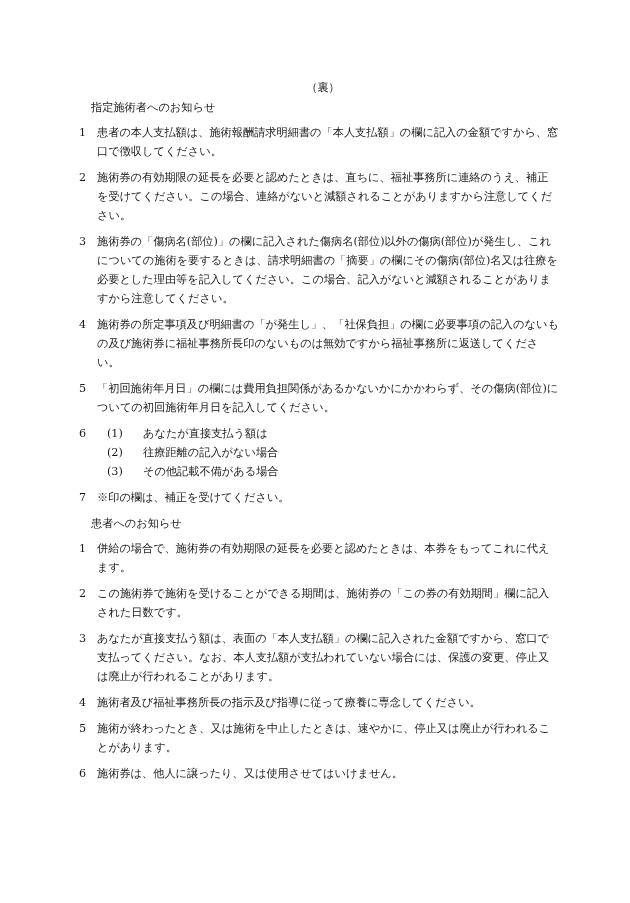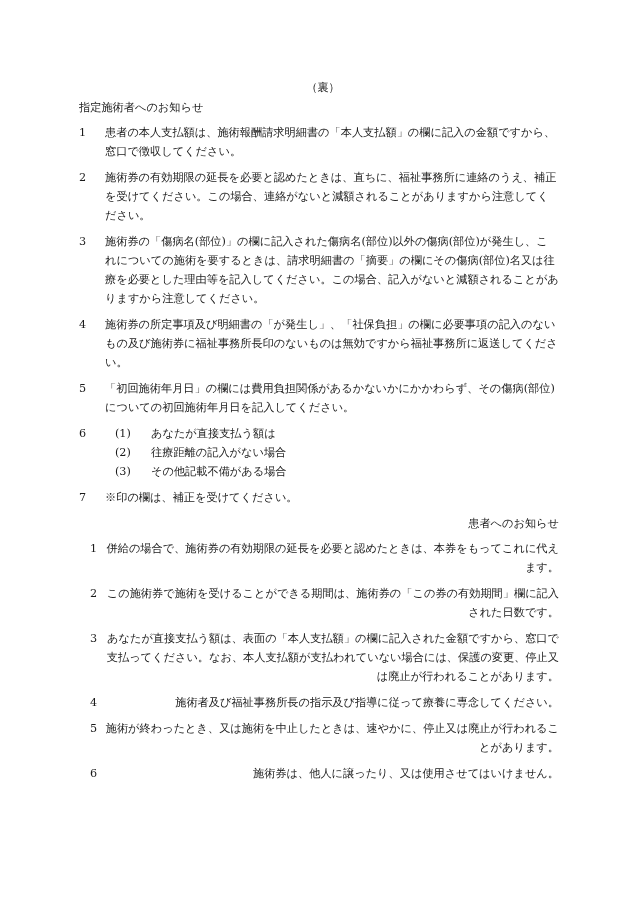--- a/index.html
+++ b/index.html
@@ -6,29 +6,29 @@
   body {
     width: 630px; height: 903px; position: relative; overflow: hidden;
     font-family: "DejaVu Serif", "Liberation Serif", serif;
     color: #1a1a1a;
   }
   .page {
     position: absolute; left: 79px; top: 78px; width: 480px;
     font-size: 11.2px; line-height: 19px;
   }
   .back-label { text-align: center; margin-bottom: 1px; padding-left: 8px; }
-  .section-title { margin: 0 0 6px 0; }
+  .section-title { margin: 0 0 6px 12px; }
   .item { display: flex; margin: 0 0 7px 0; }
   .num { width: 18px; flex: 0 0 18px; }
   .text { flex: 1; text-indent: 0; }
-  .item .text { margin-left: 8px; }
+  .item .text { margin-left: 0; }
   .sub { display: flex; margin: 0; padding-left: 10px; }
   .sub .snum { width: 36px; flex: 0 0 36px; }
   .subs { margin-top: 0; }
-  .section2 { margin-top: 2px; text-align: right; }
+  .section2 { margin-top: 2px; }
 </style>
 </head>
 <body>
 
 <div class="page">
   <div class="back-label">（裏）</div>
 
   <div class="section">
     <div class="section-title">指定施術者へのお知らせ</div>
 

